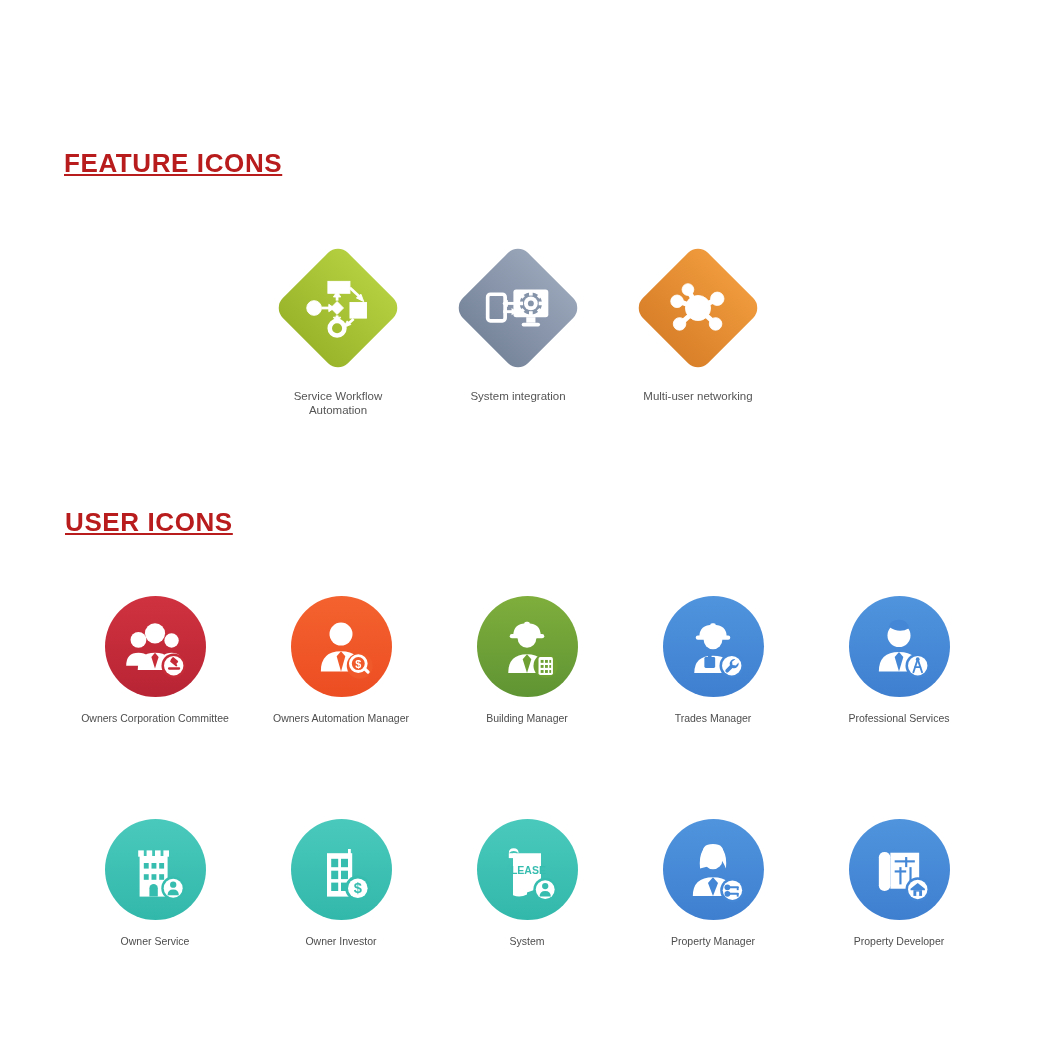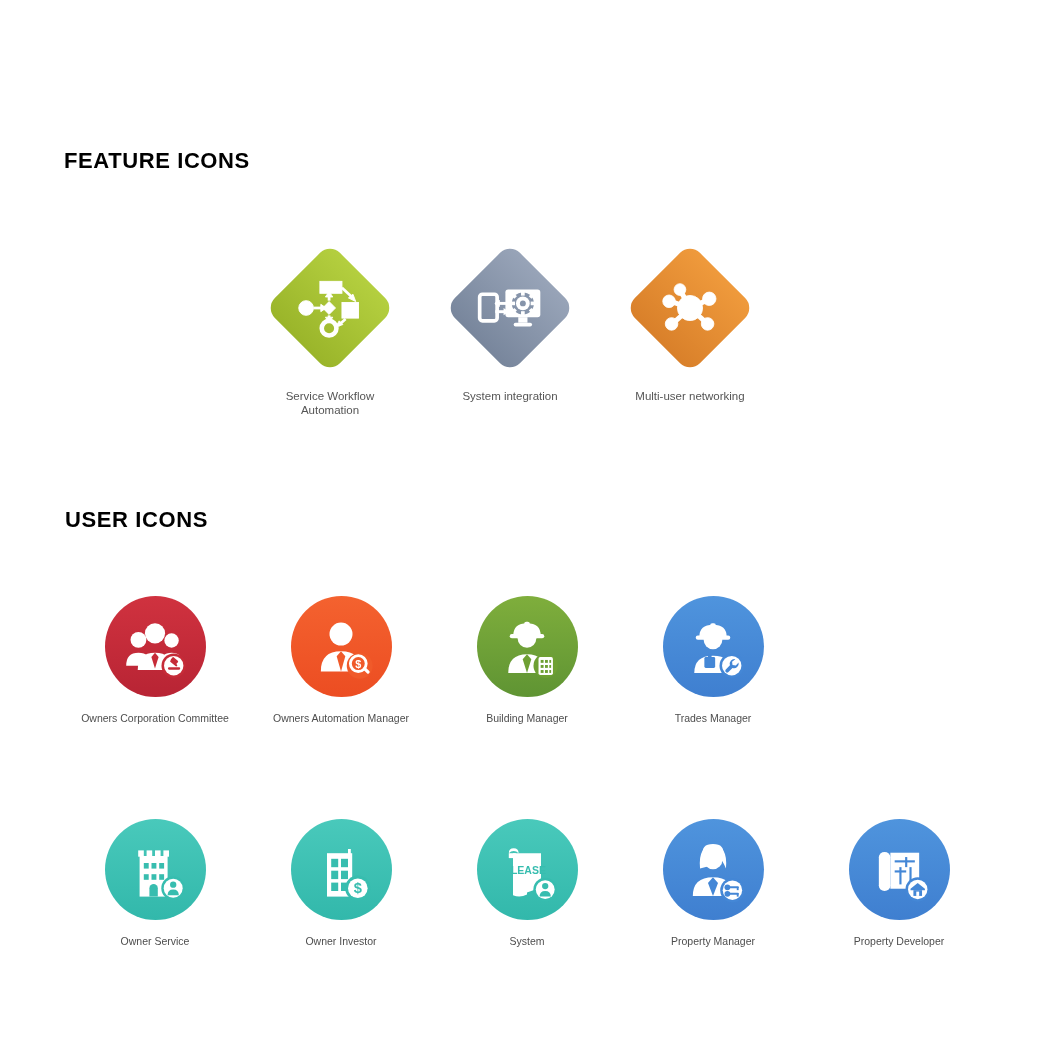--- a/index.html
+++ b/index.html
@@ -7,32 +7,33 @@
     width: 1048px;
     height: 1048px;
     background: #ffffff;
     font-family: "Liberation Sans", sans-serif;
     overflow: hidden;
   }
   .page { position: relative; width: 1048px; height: 1048px; }
 
   .section-title {
     position: absolute;
-    font-size: 22px;
+    font-size: 26px;
     font-weight: bold;
     letter-spacing: 0.6px;
-    color: #000000;
+    color: #b91c1c;
+    text-decoration: underline;
   }
   #feature-title { left: 64px; top: 148px; }
   #user-title { left: 65px; top: 507px; }
 
   
   .feature-row {
     position: absolute;
-    left: 240px;
+    left: 248px;
     top: 243px;
     width: 560px;
     display: flex;
     justify-content: flex-start;
   }
   .feature-cell {
     width: 180px;
     display: flex;
     flex-direction: column;
     align-items: center;
@@ -308,20 +309,40 @@
             <rect x="43" y="60" width="5" height="5" fill="#4487d6"></rect>
 
             <circle cx="76" cy="76" r="17" fill="#4487d6"></circle>
             <circle cx="76" cy="76" r="13.5" fill="#ffffff"></circle>
             <path d="M81 67 a6.5 6.5 0 0 0 -7.5 8.5 l-6 6 a2.6 2.6 0 0 0 3.6 3.6 l6 -6 a6.5 6.5 0 0 0 8.5 -7.5 l-4 4 l-4.5 -0.6 l-0.6 -4.5 z" fill="#4487d6"></path>
           </svg>
         </div>
         <div class="user-label">Trades Manager</div>
       </div>
 
+      <div class="user-cell">
+        <div class="circle" style="background:linear-gradient(to bottom,#4f94dd 0%,#3f7fd0 100%);">
+          <svg viewBox="0 0 100 100" width="72" height="72" fill="#ffffff">
+            <circle cx="50" cy="34" r="16"></circle>
+            <path d="M36 22 q14 10 28 2 q-2 -12 -14 -12 q-12 0 -14 10 z" fill="#4487d6"></path>
+            <path d="M22 84 q0-27 28-27 q28 0 28 27 z"></path>
+            <path d="M50 57 l-6 7 l6 20 l6 -20 z" fill="#4487d6"></path>
+
+            <circle cx="76" cy="76" r="17" fill="#4487d6"></circle>
+            <circle cx="76" cy="76" r="13.5" fill="#ffffff"></circle>
+            <g stroke="#4487d6" stroke-width="2.6" fill="none" stroke-linecap="round">
+              <path d="M76 67 L70 85"></path>
+              <path d="M76 67 L82 85"></path>
+              <path d="M72.5 78 h7"></path>
+            </g>
+            <circle cx="76" cy="67" r="2.6" fill="#4487d6"></circle>
+          </svg>
+        </div>
+        <div class="user-label">Professional Services</div>
+      </div>
 
     </div>
 
     <div class="user-row second">
 
       <div class="user-cell">
         <div class="circle" style="background:linear-gradient(to bottom,#49c9bb 0%,#32b8ab 100%);">
           <svg viewBox="0 0 100 100" width="70" height="70" fill="#ffffff">
 
             <rect x="28" y="30" width="40" height="58"></rect>

